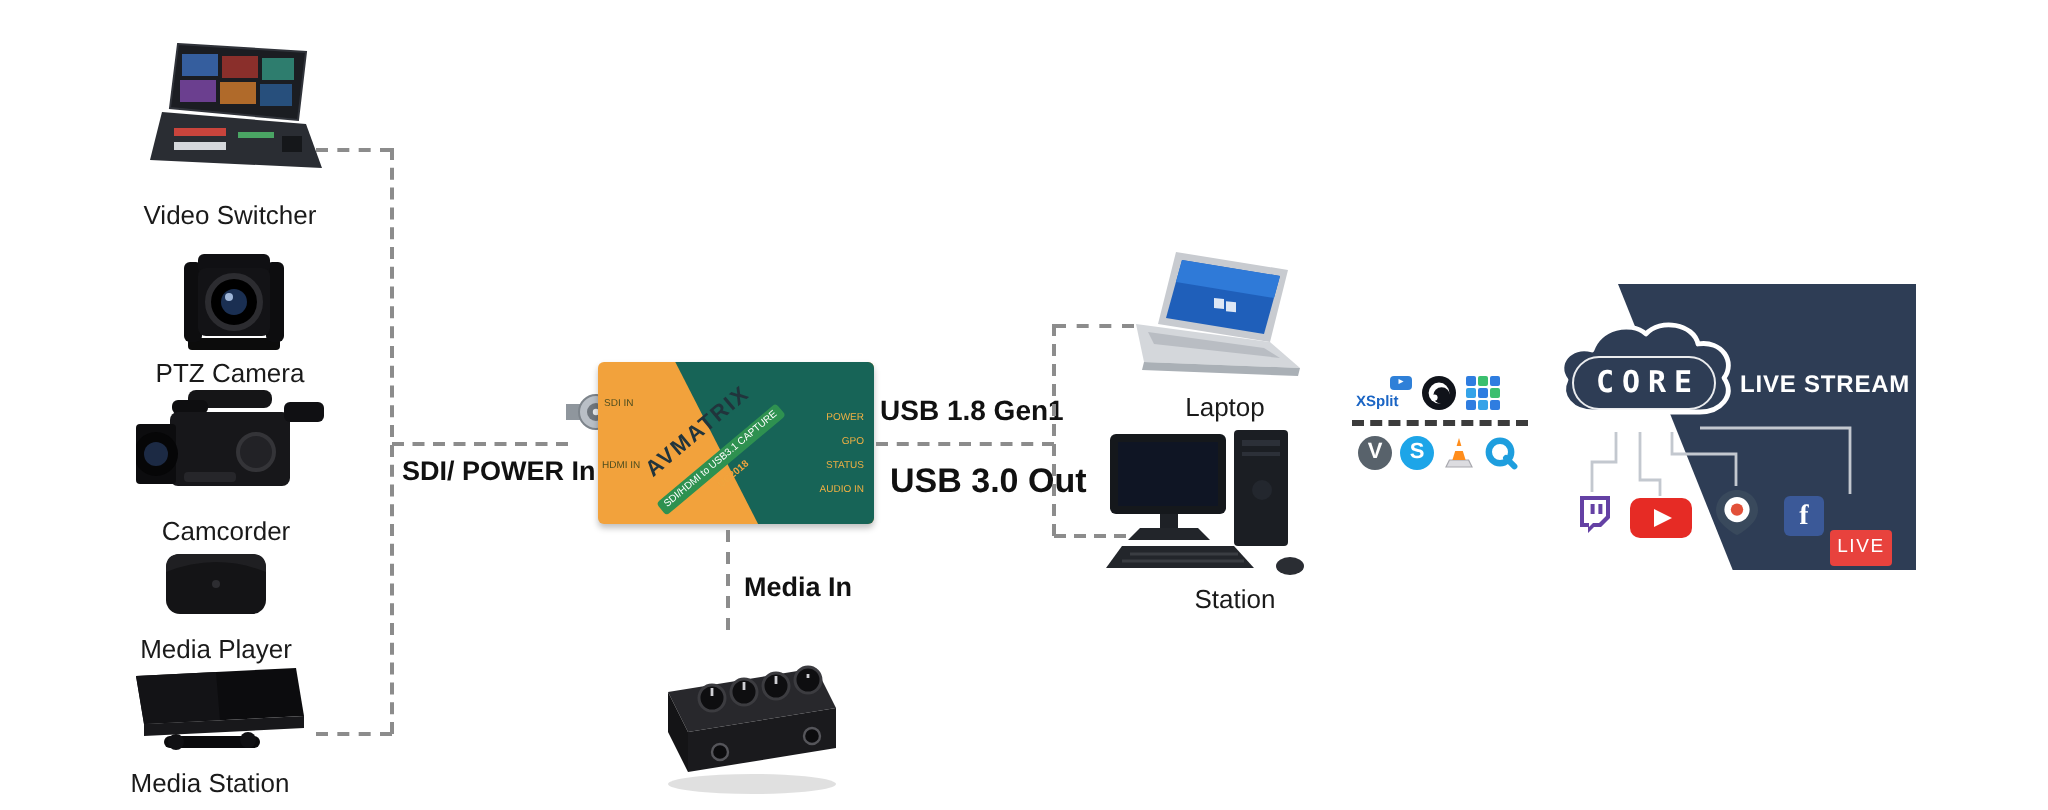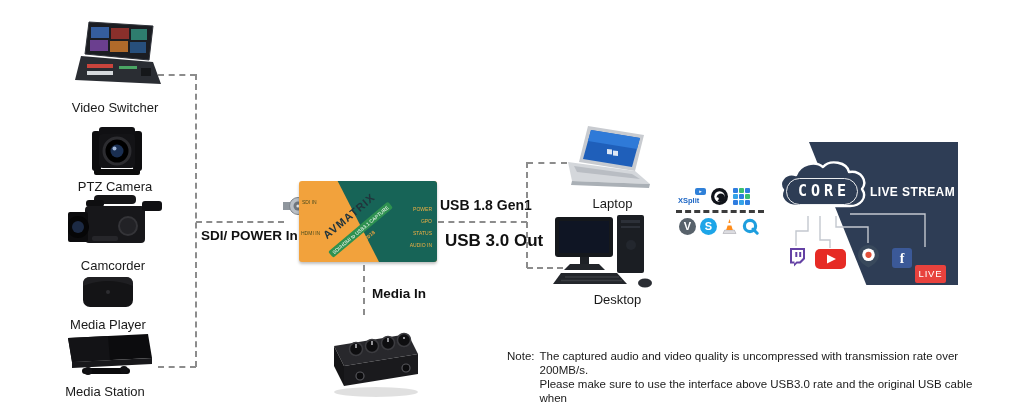--- a/index.html
+++ b/index.html
@@ -193,21 +193,21 @@
     <circle cx="78" cy="30" r="5" fill="#23272e"></circle>
     <rect x="2" y="2" width="58" height="40" rx="3" fill="#15181c"></rect>
     <rect x="6" y="6" width="50" height="32" fill="#0f1524"></rect>
     <rect x="27" y="42" width="9" height="7" fill="#1e2126"></rect>
     <polygon points="17,49 46,49 52,55 11,55" fill="#22252a"></polygon>
     <polygon points="8,58 64,58 74,69 0,69" fill="#23262b"></polygon>
     <line x1="12" y1="62" x2="66" y2="62" stroke="#3a3d42" stroke-width="1.5"></line>
     <line x1="8" y1="65.5" x2="69" y2="65.5" stroke="#3a3d42" stroke-width="1.5"></line>
     <ellipse cx="92" cy="68" rx="7" ry="4.5" fill="#2a2d33"></ellipse>
   </svg>
-  <div class="lbl" style="left:570px;top:292px;width:95px">Desktop</div>
+  <div class="lbl" style="left:570px;top:292px;width:95px">Station</div>
 
   <div class="swicons">
     <div class="xsplit">
       <div class="xsplit-box">▸</div>
       <div class="xsplit-text">XSplit</div>
     </div>
     <svg class="abs" style="left:35px;top:2px" width="17" height="17" viewBox="0 0 17 17">
       <circle cx="8.5" cy="8.5" r="8.5" fill="#10131a"></circle>
       <circle cx="8.5" cy="8.5" r="5.2" fill="#fff"></circle>
       <circle cx="9.8" cy="9.8" r="4.2" fill="#10131a"></circle>
@@ -266,22 +266,14 @@
   </svg>
   <svg class="abs" style="left:857px;top:244px" width="23" height="24" viewBox="0 0 23 24">
     <path d="M11.5,1 C17.5,1 22,5.6 22,11.2 C22,17.5 13.5,22.5 11.5,23.5 C9.5,22.5 1,17.5 1,11.2 C1,5.6 5.5,1 11.5,1 Z" fill="#39495c"></path>
     <circle cx="11.5" cy="10.8" r="6.3" fill="#fff"></circle>
     <circle cx="11.5" cy="10.8" r="3.1" fill="#e25039"></circle>
   </svg>
   <div class="abs" style="left:892px;top:248px;width:20px;height:20px;background:#3b5998;border-radius:3px;
        color:#fff;font-weight:bold;font-size:14px;text-align:center;line-height:21px;font-family:'Liberation Serif',serif">f</div>
   <div class="live-badge">LIVE</div>
 
-  <div class="note">
-    <span class="note-prefix">Note:</span>
-    <span>
-      <span>The captured audio and video quality is uncompressed with transmission rate over 200MB/s.</span><br>
-      <span>Please make sure to use the interface above USB3.0 rate and the original USB cable when</span><br>
-      
-    </span>
-  </div>
 
 </div>
 
 </body></html>

